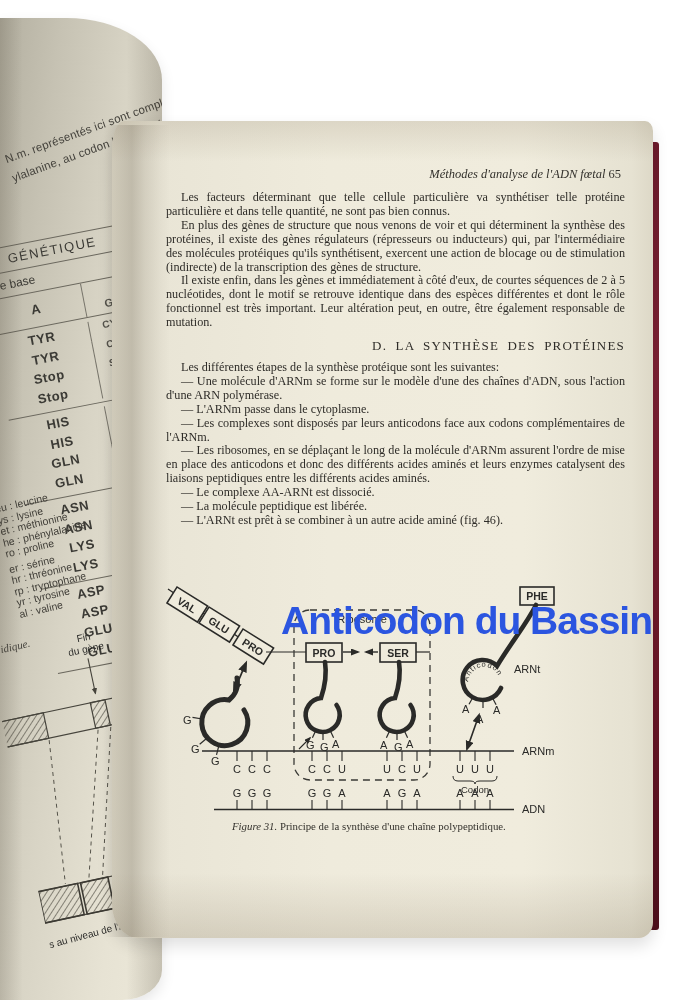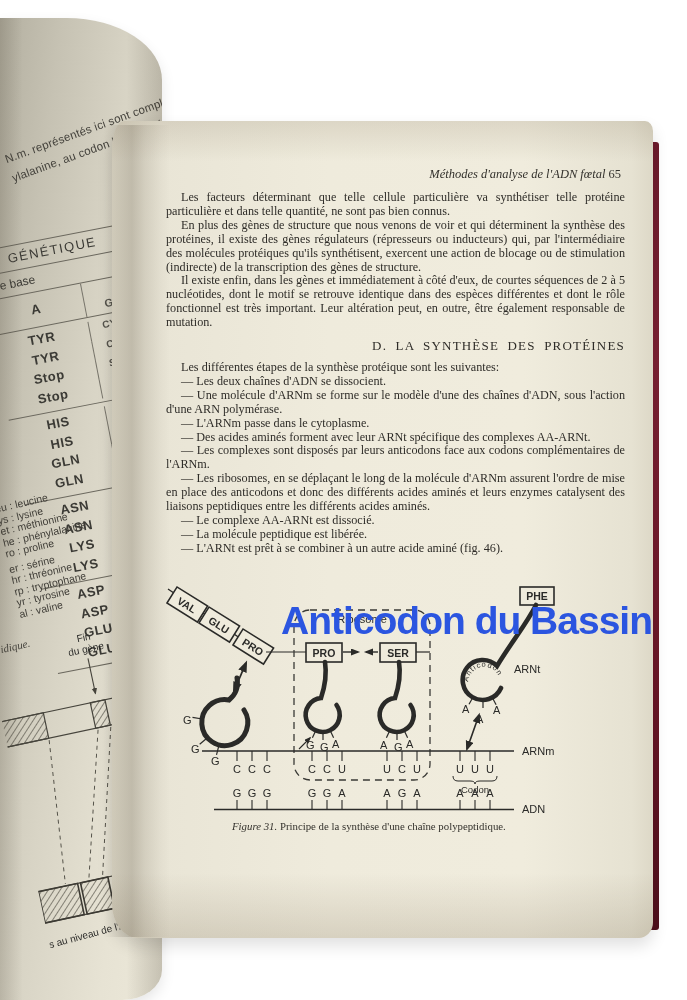--- a/index.html
+++ b/index.html
@@ -209,24 +209,22 @@
       <span class="it">Méthodes d'analyse de l'ADN fœtal</span>
       <span>65</span>
     </div>
 
     <div class="rp-body">
       <p>Les facteurs déterminant que telle cellule particulière va synthétiser telle protéine particulière et dans telle quantité, ne sont pas bien connus.</p>
       <p>En plus des gènes de structure que nous venons de voir et qui déterminent la synthèse des protéines, il existe des gènes régulateurs (répresseurs ou inducteurs) qui, par l'intermédiaire des molécules protéiques qu'ils synthétisent, exercent une action de blocage ou de stimulation (indirecte) de la transcription des gènes de structure.</p>
       <p>Il existe enfin, dans les gènes et immédiatement à côté d'eux, de courtes séquences de 2 à 5 nucléotides, dont le motif se retrouve identique dans des espèces différentes et dont le rôle fonctionnel est très important. Leur altération peut, en outre, être également responsable de mutation.</p>
       <p class="rp-heading">D. LA SYNTHÈSE DES PROTÉINES</p>
       <p>Les différentes étapes de la synthèse protéique sont les suivantes:</p>
-      <p>— Les deux chaînes d'ADN se dissocient.</p>
       <p>— Une molécule d'ARNm se forme sur le modèle d'une des chaînes d'ADN, sous l'action d'une ARN polymérase.</p>
       <p>— L'ARNm passe dans le cytoplasme.</p>
-      <p>— Des acides aminés forment avec leur ARNt spécifique des complexes AA-ARNt.</p>
       <p>— Les complexes sont disposés par leurs anticodons face aux codons complémentaires de l'ARNm.</p>
       <p>— Les ribosomes, en se déplaçant le long de la molécule d'ARNm assurent l'ordre de mise en place des anticodons et donc des différents acides aminés et leurs enzymes catalysent des liaisons peptidiques entre les différents acides aminés.</p>
       <p>— Le complexe AA-ARNt est dissocié.</p>
       <p>— La molécule peptidique est libérée.</p>
       <p>— L'ARNt est prêt à se combiner à un autre acide aminé (fig. 46).</p>
     </div>
 
     <div class="fig-wrap">
       <svg width="470" height="250" viewBox="0 0 470 250">
         <defs>

